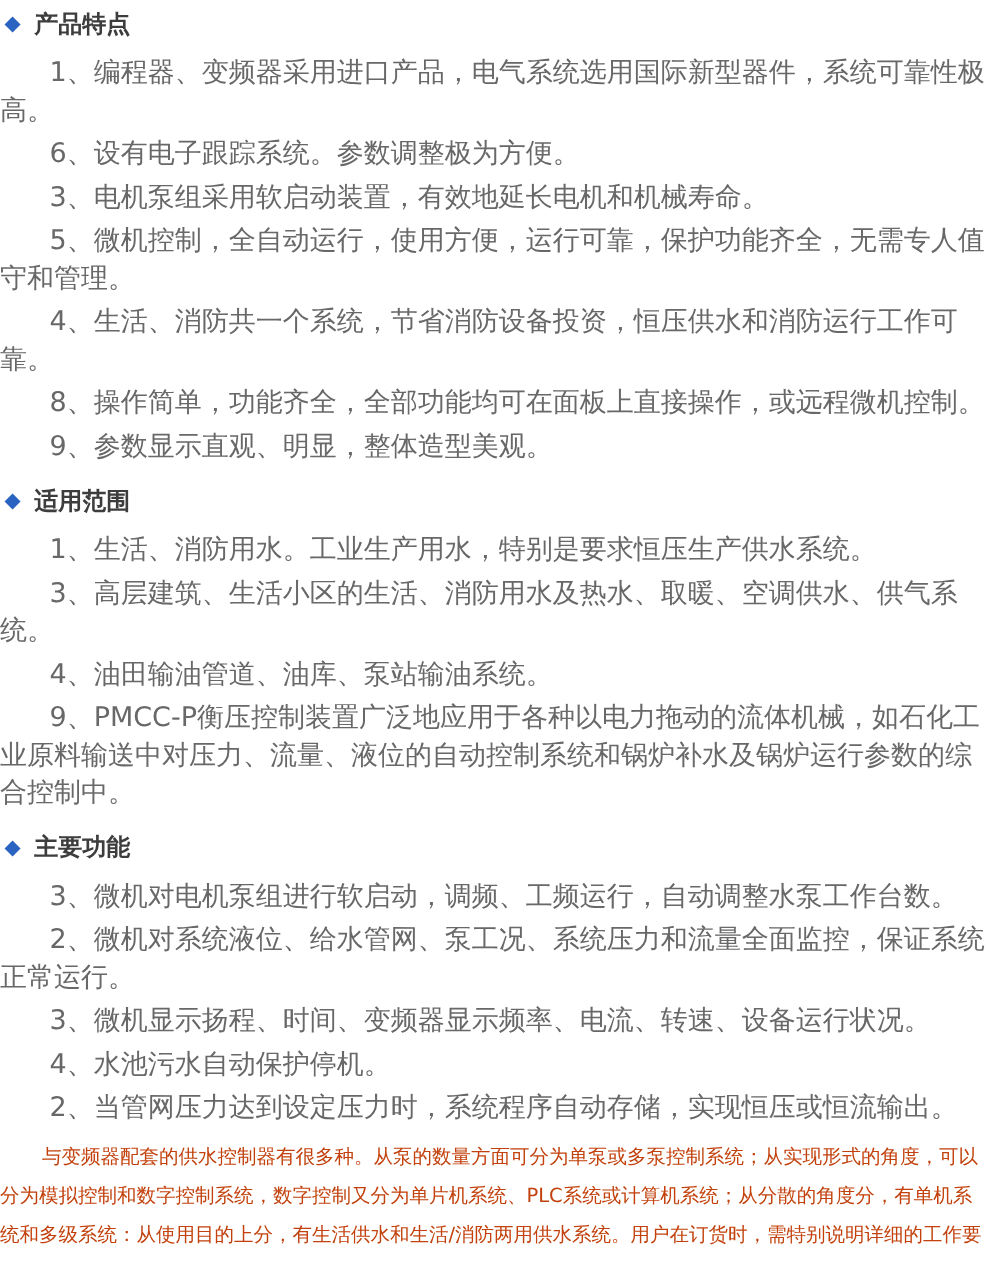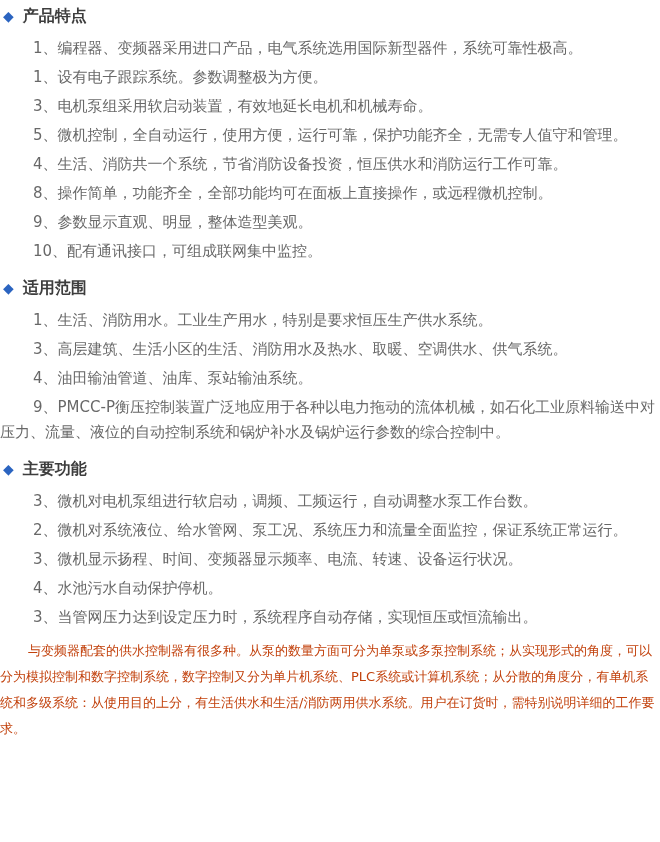--- a/index.html
+++ b/index.html
@@ -31,21 +31,21 @@
     color: #2b64c0;
     font-size: 14px;
     line-height: 14px;
   }
   ul.item-list {
     list-style: none;
     margin: 0;
     padding: 0;
   }
   ul.item-list li {
-    font-size: 15px;
+    font-size: 18px;
     color: #686868;
     line-height: 25px;
     margin: 0 0 4px 0;
     text-indent: 33px;
   }
   .closing {
     font-size: 13px;
     color: #c2410c;
     line-height: 26px;
     text-indent: 28px;
@@ -55,27 +55,26 @@
 </head>
 <body>
 
 <div class="section">
   <h2 class="sec-title">
     <span class="diamond">◆</span>
     <span>产品特点</span>
   </h2>
   <ul class="item-list">
     <li>1、编程器、变频器采用进口产品，电气系统选用国际新型器件，系统可靠性极高。</li>
-    <li>1、设有电子跟踪系统。参数调整极为方便。</li>
+    <li>6、设有电子跟踪系统。参数调整极为方便。</li>
     <li>3、电机泵组采用软启动装置，有效地延长电机和机械寿命。</li>
     <li>5、微机控制，全自动运行，使用方便，运行可靠，保护功能齐全，无需专人值守和管理。</li>
     <li>4、生活、消防共一个系统，节省消防设备投资，恒压供水和消防运行工作可靠。</li>
     <li>8、操作简单，功能齐全，全部功能均可在面板上直接操作，或远程微机控制。</li>
     <li>9、参数显示直观、明显，整体造型美观。</li>
-    <li>10、配有通讯接口，可组成联网集中监控。</li>
   </ul>
 </div>
 
 <div class="section">
   <h2 class="sec-title">
     <span class="diamond">◆</span>
     <span>适用范围</span>
   </h2>
   <ul class="item-list">
     <li>1、生活、消防用水。工业生产用水，特别是要求恒压生产供水系统。</li>
@@ -88,16 +87,16 @@
 <div class="section">
   <h2 class="sec-title">
     <span class="diamond">◆</span>
     <span>主要功能</span>
   </h2>
   <ul class="item-list">
     <li>3、微机对电机泵组进行软启动，调频、工频运行，自动调整水泵工作台数。</li>
     <li>2、微机对系统液位、给水管网、泵工况、系统压力和流量全面监控，保证系统正常运行。</li>
     <li>3、微机显示扬程、时间、变频器显示频率、电流、转速、设备运行状况。</li>
     <li>4、水池污水自动保护停机。</li>
-    <li>3、当管网压力达到设定压力时，系统程序自动存储，实现恒压或恒流输出。</li>
+    <li>2、当管网压力达到设定压力时，系统程序自动存储，实现恒压或恒流输出。</li>
   </ul>
   <p class="closing">与变频器配套的供水控制器有很多种。从泵的数量方面可分为单泵或多泵控制系统；从实现形式的角度，可以分为模拟控制和数字控制系统，数字控制又分为单片机系统、PLC系统或计算机系统；从分散的角度分，有单机系统和多级系统：从使用目的上分，有生活供水和生活/消防两用供水系统。用户在订货时，需特别说明详细的工作要求。</p>
 </div>
 
 </body></html>

